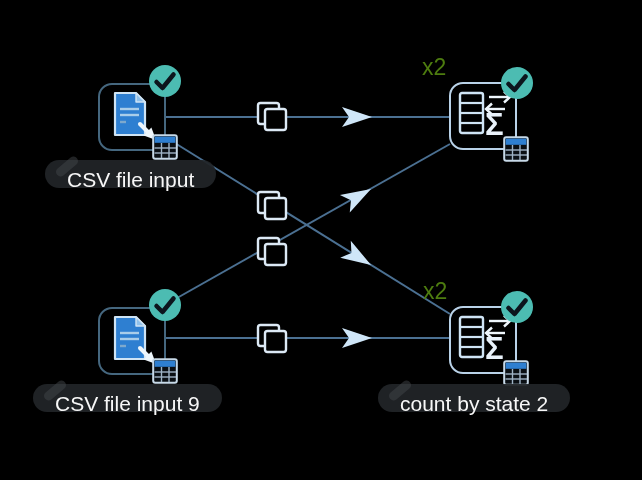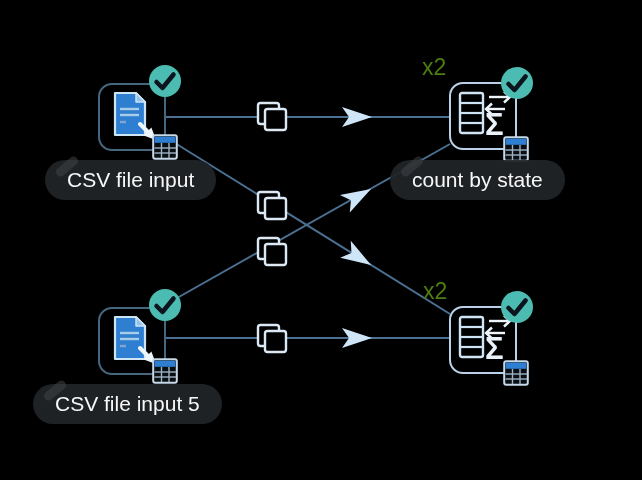--- a/index.html
+++ b/index.html
@@ -10,21 +10,21 @@
   svg{display:block;}
   .edge-layer{position:absolute;left:0;top:0;}
   .node{
     position:absolute;width:68px;height:68px;border-radius:14px;
     background:#000;box-sizing:border-box;
   }
   .node.style-input{border:2.5px solid #45677f;}
   .node.style-agg{border:2.5px solid #b9d2e8;}
   .abs{position:absolute;}
   .node-label{
-    position:absolute;height:40px;line-height:40px;padding:0 22px;
+    position:absolute;height:28px;line-height:40px;padding:0 22px;
     background:rgba(33,36,39,0.94);border-radius:20px;
     color:#f7f7f7;font-size:21px;white-space:nowrap;
   }
   .pencil-ghost{
     position:absolute;left:9px;top:2px;width:26px;height:9px;border-radius:5px;
     background:#42464a;opacity:0.5;transform:rotate(-40deg);
   }
   .mult-badge{
     position:absolute;color:#4d7c0f;font-size:23px;line-height:26px;
   }
@@ -178,22 +178,22 @@
     <polyline points="8.5,18 14.5,24 25.5,10.5" fill="none" stroke="#0c151d" stroke-width="4.5" stroke-linecap="round" stroke-linejoin="round"></polyline>
   </svg>
 
   <div class="mult-badge" style="left:422px;top:54px;">x2</div>
   <div class="mult-badge" style="left:423px;top:278px;">x2</div>
 
   <div class="node-label" style="left:45px;top:160px;">
     <span class="pencil-ghost"></span>
     <span>CSV file input</span>
   </div>
-  <div class="node-label" style="left:390px;top:160px;">
-    <span class="pencil-ghost"></span>
-    <span>count by state</span>
-  </div>
   <div class="node-label" style="left:33px;top:384px;">
     <span class="pencil-ghost"></span>
-    <span>CSV file input 5</span>
+    <span>CSV file input 9</span>
+  </div>
+  <div class="node-label" style="left:378px;top:384px;">
+    <span class="pencil-ghost"></span>
+    <span>count by state 2</span>
   </div>
 
 </div>
 
 </body></html>

